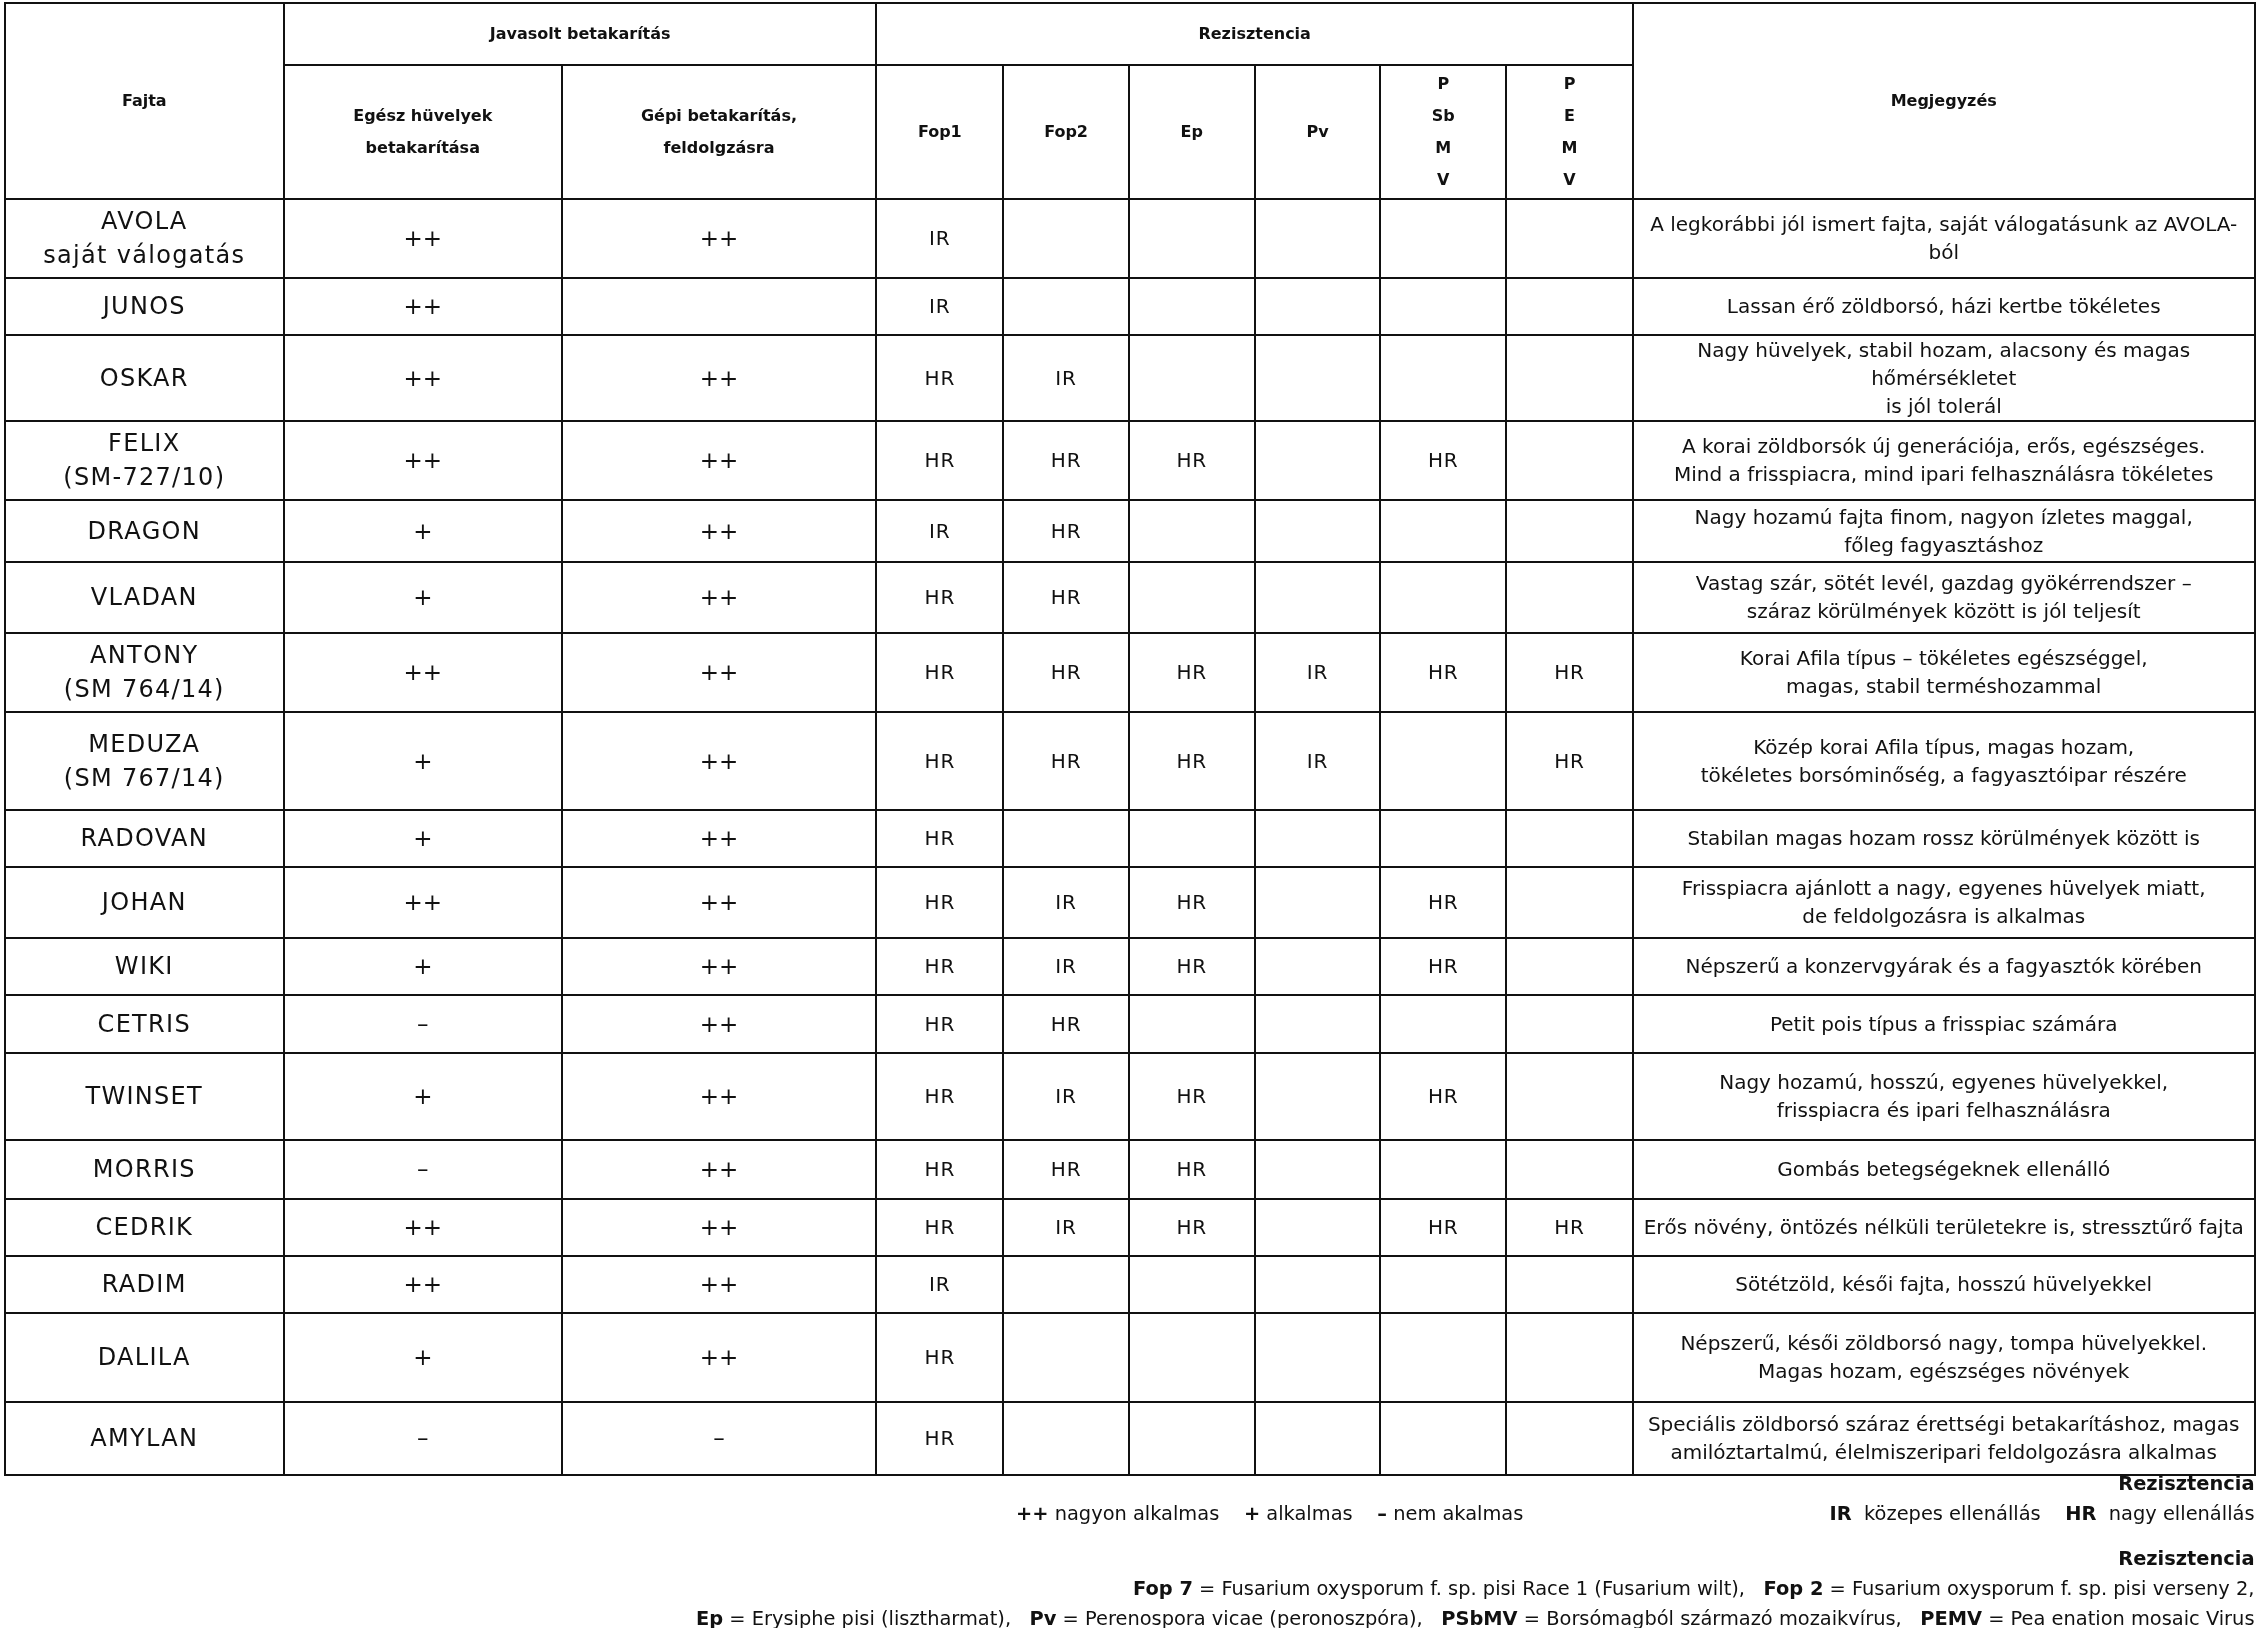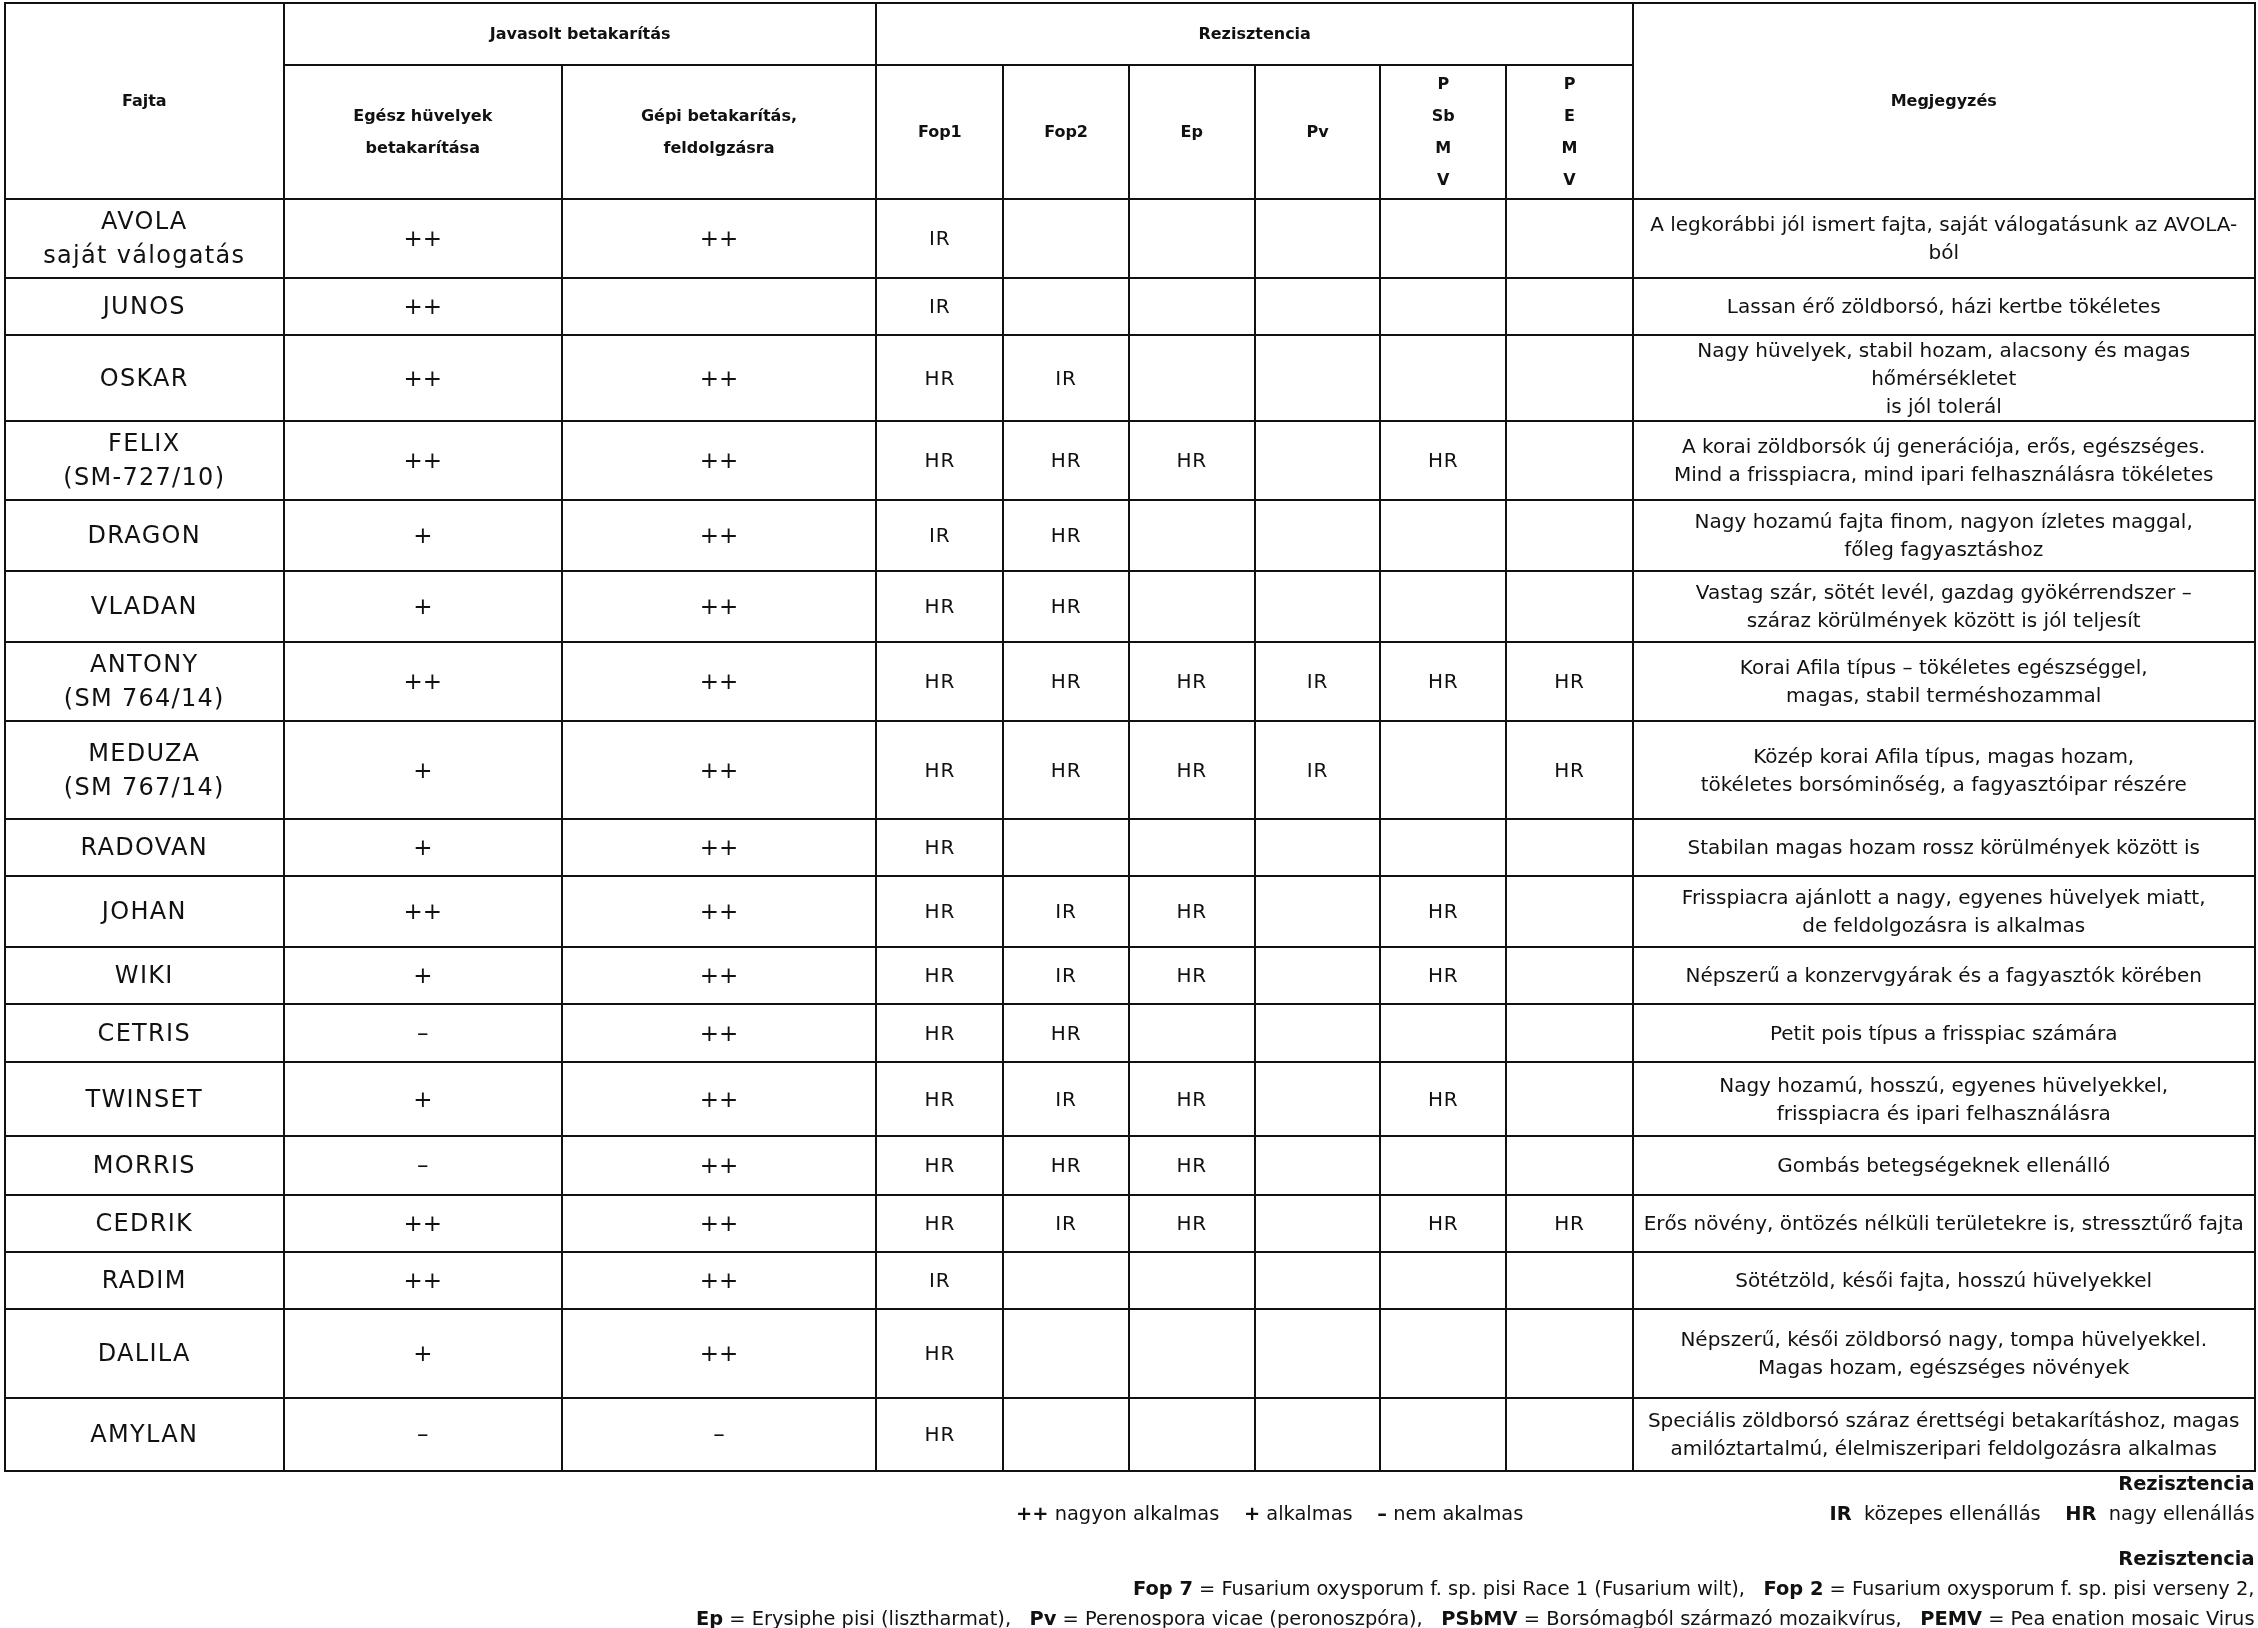--- a/index.html
+++ b/index.html
@@ -144,21 +144,21 @@
         <td class="res">HR</td>
         <td class="res">HR</td>
         <td class="res"></td>
         <td class="res">HR</td>
         <td class="res"></td>
         <td class="note">
           <div>A korai zöldborsók új generációja, erős, egészséges.</div>
           <div>Mind a frisspiacra, mind ipari felhasználásra tökéletes</div>
         </td>
       </tr>
-      <tr style="height: 71px; margin-left: 12px;">
+      <tr style="height: 62px; margin-left: 12px;">
         <td class="name">
           <div>DRAGON</div>
         </td>
         <td class="suit">+</td>
         <td class="suit">++</td>
         <td class="res">IR</td>
         <td class="res">HR</td>
         <td class="res"></td>
         <td class="res"></td>
         <td class="res"></td>
@@ -279,21 +279,21 @@
         <td class="res">HR</td>
         <td class="res">HR</td>
         <td class="res"></td>
         <td class="res"></td>
         <td class="res"></td>
         <td class="res"></td>
         <td class="note">
           <div>Petit pois típus a frisspiac számára</div>
         </td>
       </tr>
-      <tr style="height: 74px;">
+      <tr style="height: 87px;">
         <td class="name">
           <div>TWINSET</div>
         </td>
         <td class="suit">+</td>
         <td class="suit">++</td>
         <td class="res">HR</td>
         <td class="res">IR</td>
         <td class="res">HR</td>
         <td class="res"></td>
         <td class="res">HR</td>

